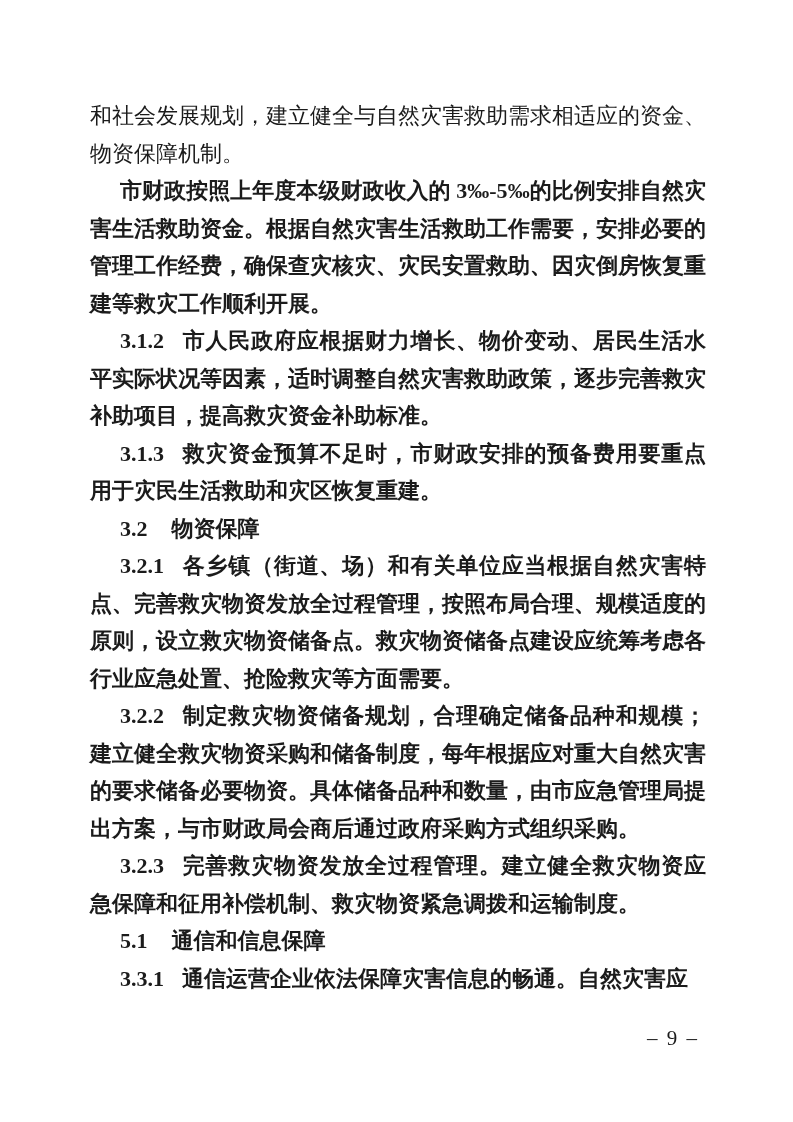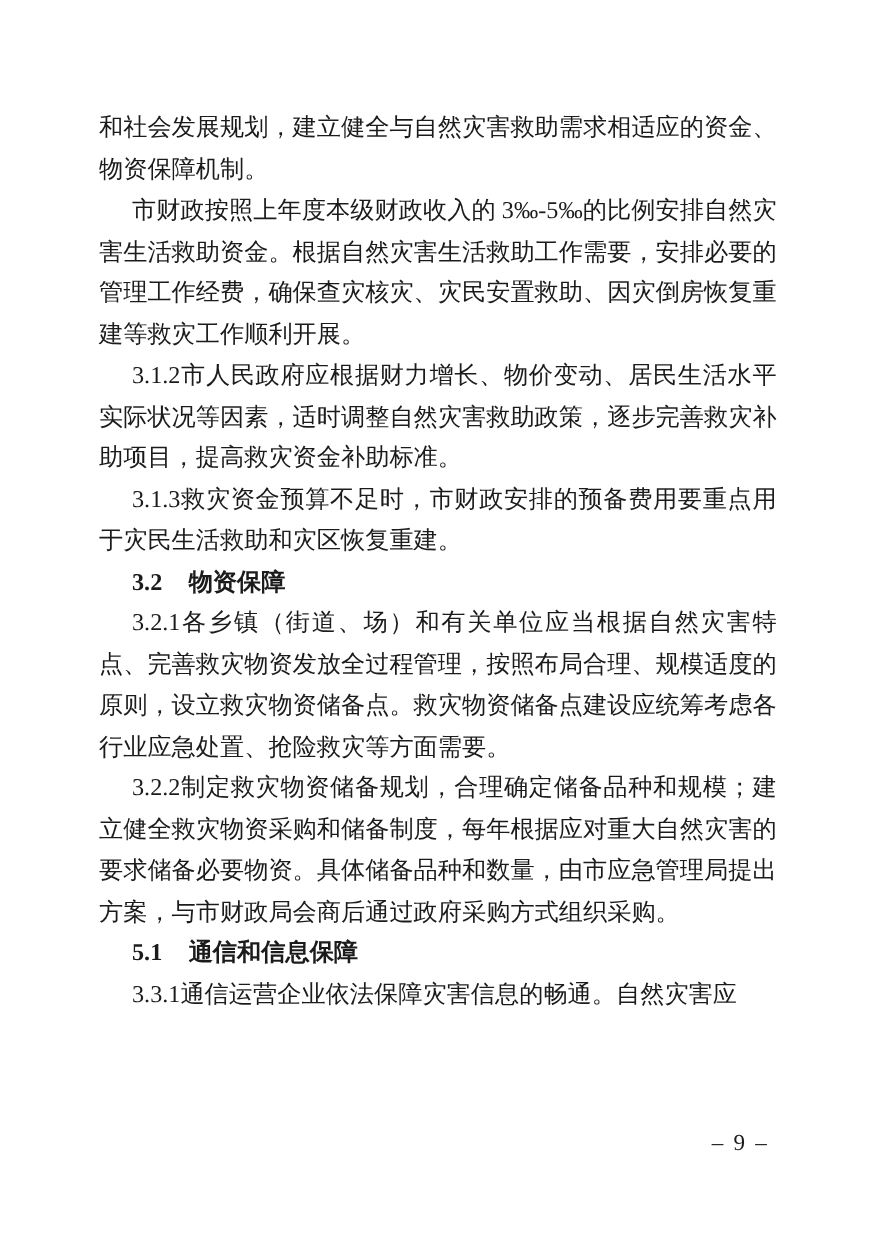--- a/index.html
+++ b/index.html
@@ -24,25 +24,27 @@
     font-size: 22px;
     line-height: 37.5px;
     text-align: justify;
     text-justify: inter-character;
   }
   .para {
     margin: 0;
   }
   .para.indent {
     text-indent: 30px;
+    font-weight: bold;
   }
   .para.cont {
     text-indent: 0;
   }
   .num {
+    margin-right: 18px;
   }
   .num:empty {
     margin-right: 0;
   }
   .para.heading {
     font-weight: bold;
   }
   .para.heading .num {
     margin-right: 24px;
   }
@@ -70,20 +72,21 @@
     <p class="para indent"><span class="num">3.1.2</span><span>市人民政府应根据财力增长、物价变动、居民生活水平实际状况等因素，适时调整自然灾害救助政策，逐步完善救灾补助项目，提高救灾资金补助标准。</span></p>
 
     <p class="para indent"><span class="num">3.1.3</span><span>救灾资金预算不足时，市财政安排的预备费用要重点用于灾民生活救助和灾区恢复重建。</span></p>
 
     <p class="para indent heading"><span class="num">3.2</span><span>物资保障</span></p>
 
     <p class="para indent"><span class="num">3.2.1</span><span>各乡镇（街道、场）和有关单位应当根据自然灾害特点、完善救灾物资发放全过程管理，按照布局合理、规模适度的原则，设立救灾物资储备点。救灾物资储备点建设应统筹考虑各行业应急处置、抢险救灾等方面需要。</span></p>
 
     <p class="para indent"><span class="num">3.2.2</span><span>制定救灾物资储备规划，合理确定储备品种和规模；建立健全救灾物资采购和储备制度，每年根据应对重大自然灾害的要求储备必要物资。具体储备品种和数量，由市应急管理局提出方案，与市财政局会商后通过政府采购方式组织采购。</span></p>
 
+    <p class="para indent"><span class="num">3.2.3</span><span>完善救灾物资发放全过程管理。建立健全救灾物资应急保障和征用补偿机制、救灾物资紧急调拨和运输制度。</span></p>
 
     <p class="para indent heading"><span class="num">5.1</span><span>通信和信息保障</span></p>
 
     <p class="para indent"><span class="num">3.3.1</span><span>通信运营企业依法保障灾害信息的畅通。自然灾害应</span></p>
 
   </main>
 
   <div class="footer">– 9 –</div>
 
 </div>

